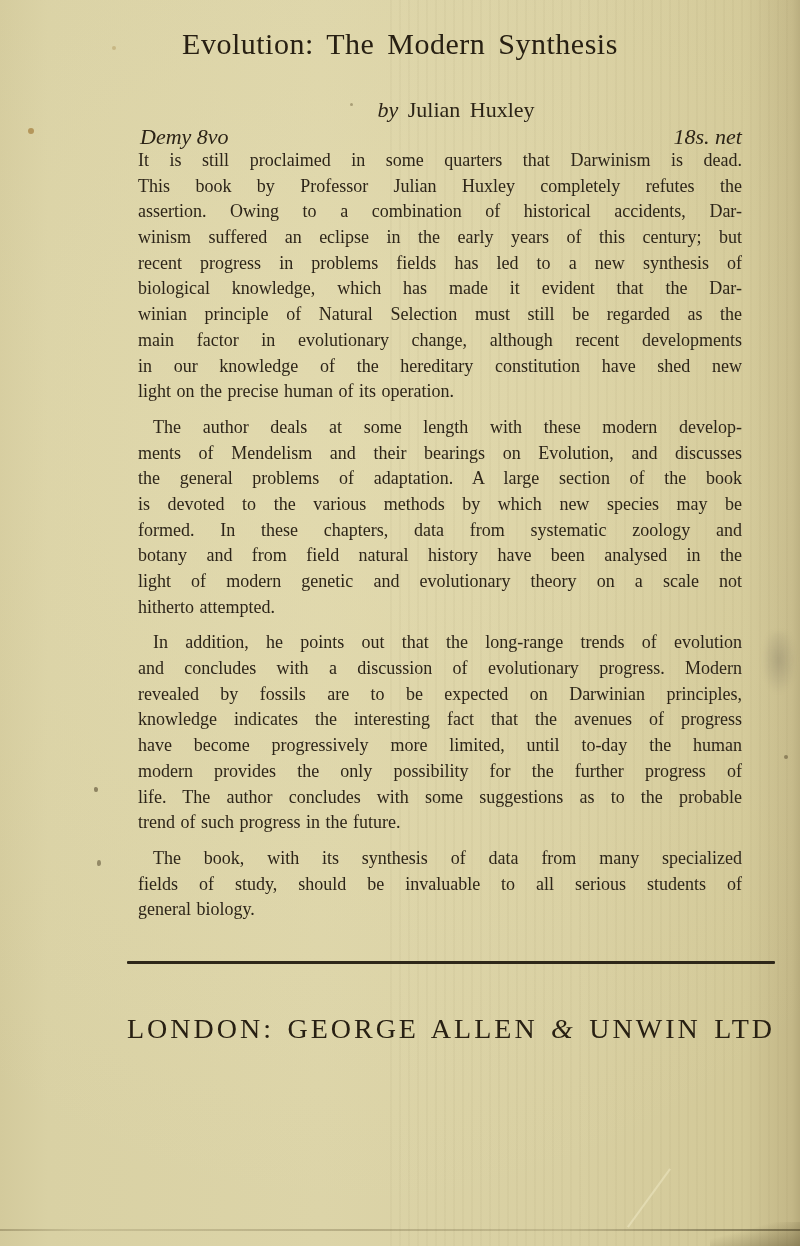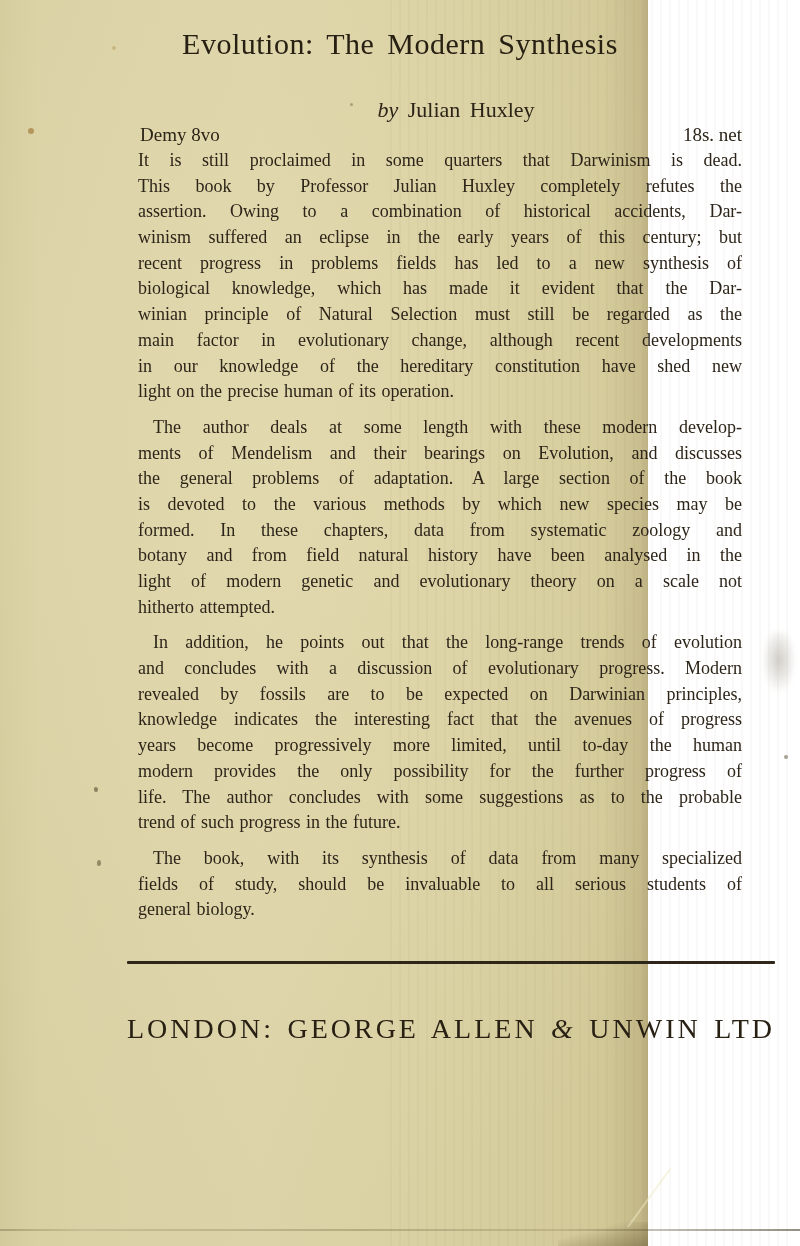--- a/index.html
+++ b/index.html
@@ -2,21 +2,21 @@
 <html><head>
 <meta charset="utf-8">
 <style>
   html,body{margin:0;padding:0;}
   body{
     width:800px;height:1246px;
     font-family:"Liberation Serif","DejaVu Serif",serif;
     overflow:hidden;
   }
   .page{
-    position:relative;width:648px;height:1246px;
+    position:relative;width:800px;height:1246px;
     background:
       radial-gradient(ellipse 120% 90% at 45% 35%, rgba(236,228,186,.35), rgba(0,0,0,0) 70%),
       linear-gradient(90deg, #d3ca9c 0%, #d9d1a4 6%, #dcd4a8 40%, #d8cfa1 72%, #d2c897 93%, #c3b787 99%, #b7ab7c 100%),
       #d8cfa1;
     color:#2d2519;
   }
   
   .streaks{
     position:absolute;left:390px;top:0;width:400px;height:1246px;
     background:repeating-linear-gradient(90deg, rgba(116,102,62,.045) 0 2px, rgba(0,0,0,0) 2px 9px);
@@ -28,21 +28,21 @@
     letter-spacing:.5px;word-spacing:5px;color:#282013;
   }
   .byline{
     position:absolute;top:97px;left:56px;width:800px;
     text-align:center;font-size:22px;color:#2c2417;word-spacing:4px;
   }
   .it{font-style:italic;margin-top:42px;}
   .meta-row{
     position:absolute;top:124px;left:140px;width:602px;
     display:flex;justify-content:space-between;
-    font-size:19px;color:#2c2417;align-items:flex-end;
+    font-size:22px;font-style:italic;color:#2c2417;align-items:flex-end;
   }
   .bodytext{
     position:absolute;top:148px;left:138px;width:604px;
     font-size:18px;color:#2d2519;
   }
   .para{margin:0 0 10px 0;}
   .tline{
     line-height:25.7px;height:25.7px;
     text-align:justify;text-align-last:justify;
     word-spacing:1px;
@@ -124,21 +124,21 @@
         <div class="tline">formed. In these chapters, data from systematic zoology and</div>
         <div class="tline">botany and from field natural history have been analysed in the</div>
         <div class="tline">light of modern genetic and evolutionary theory on a scale not</div>
         <div class="tline last">hitherto attempted.</div>
       </div>
       <div class="para indent">
         <div class="tline">In addition, he points out that the long-range trends of evolution</div>
         <div class="tline">and concludes with a discussion of evolutionary progress. Modern</div>
         <div class="tline">revealed by fossils are to be expected on Darwinian principles,</div>
         <div class="tline">knowledge indicates the interesting fact that the avenues of progress</div>
-        <div class="tline">years become progressively more limited, until to-day the human</div>
+        <div class="tline">have become progressively more limited, until to-day the human</div>
         <div class="tline">modern provides the only possibility for the further progress of</div>
         <div class="tline">life. The author concludes with some suggestions as to the probable</div>
         <div class="tline last">trend of such progress in the future.</div>
       </div>
       <div class="para indent">
         <div class="tline">The book, with its synthesis of data from many specialized</div>
         <div class="tline">fields of study, should be invaluable to all serious students of</div>
         <div class="tline last">general biology.</div>
       </div>
     </div>

